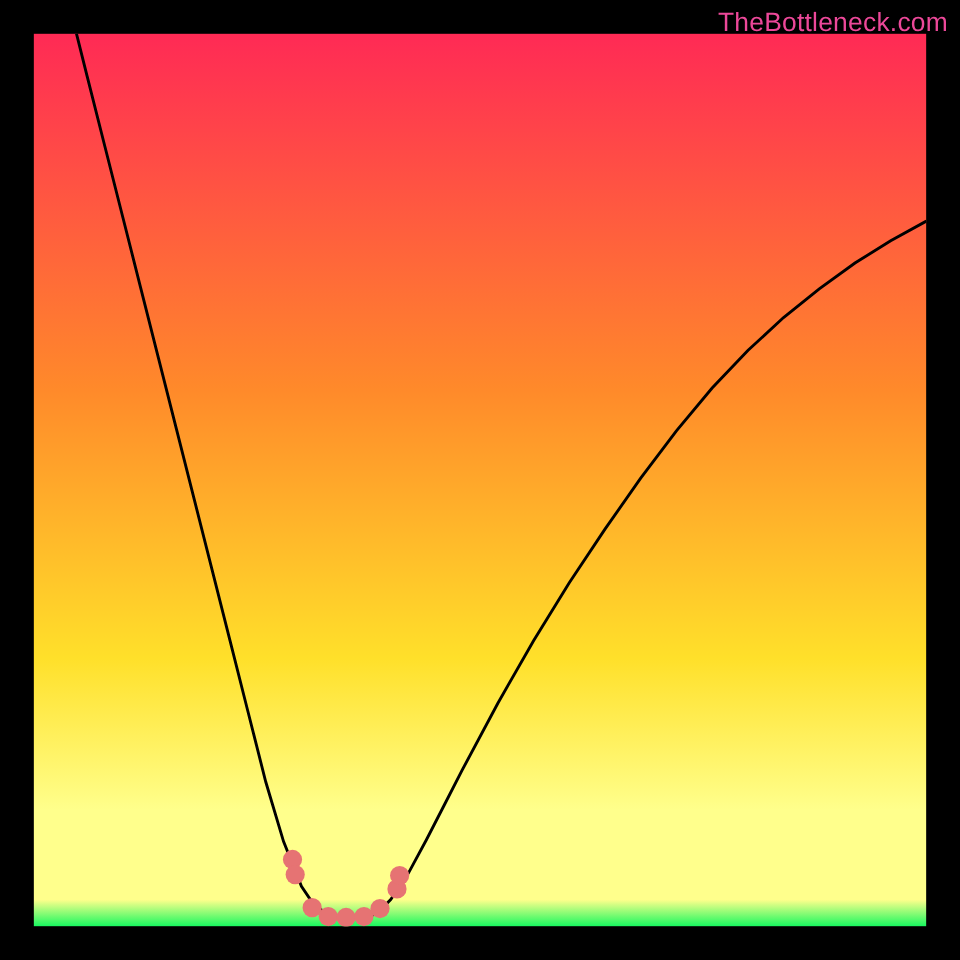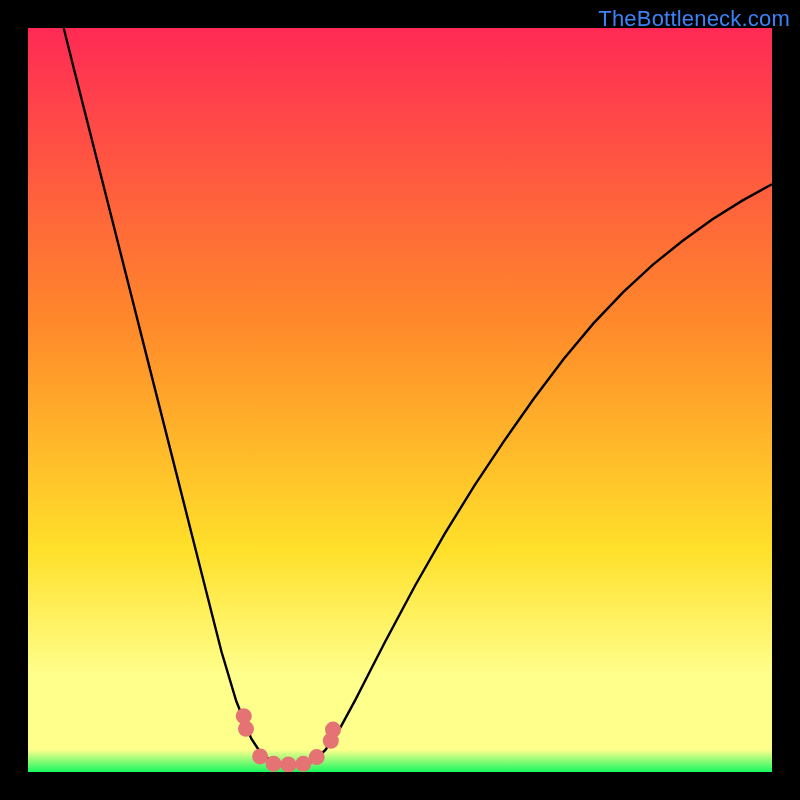--- a/index.html
+++ b/index.html
@@ -9,21 +9,21 @@
     height: 800px;
     background: #000000;
     position: relative;
     font-family: Arial, sans-serif;
     overflow: hidden;
   }
   .watermark {
     position: absolute;
     top: 6px;
     right: 10px;
-    color: #3b82f6;
+    color: #ec4899;
     font-size: 22px;
     font-weight: 500;
     z-index: 10;
     letter-spacing: 0.2px;
   }
   .plot-area {
     position: absolute;
     left: 28px;
     top: 28px;
     width: 744px;

